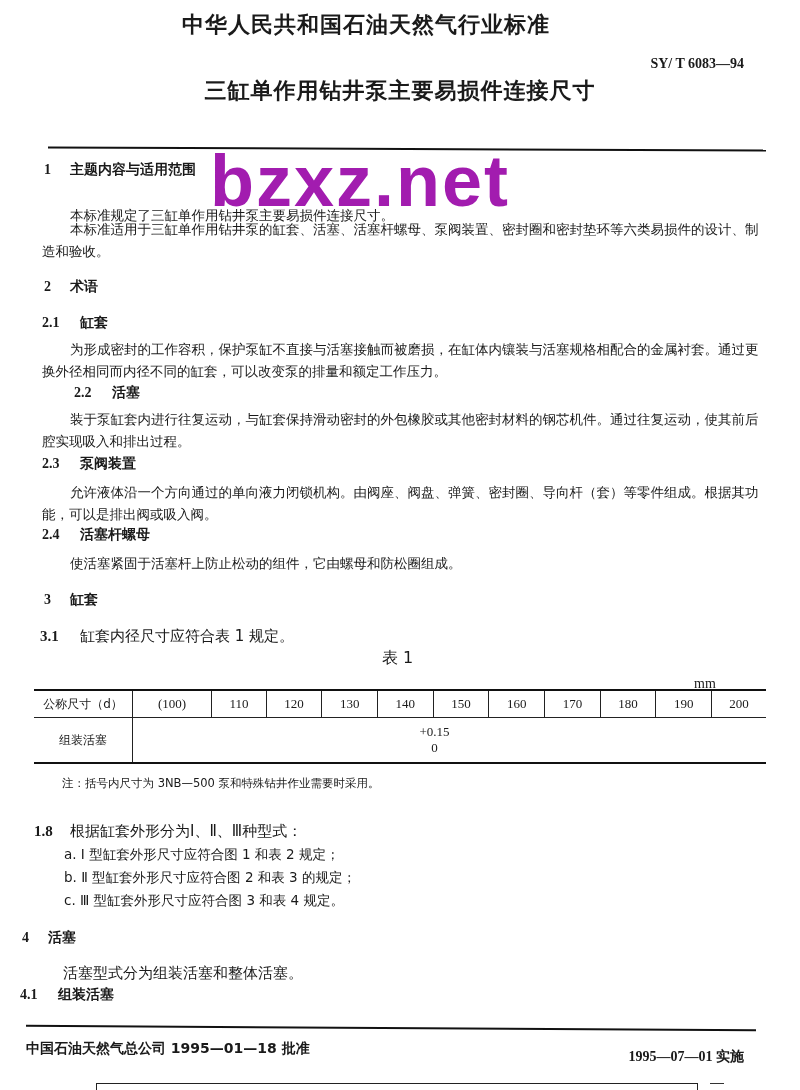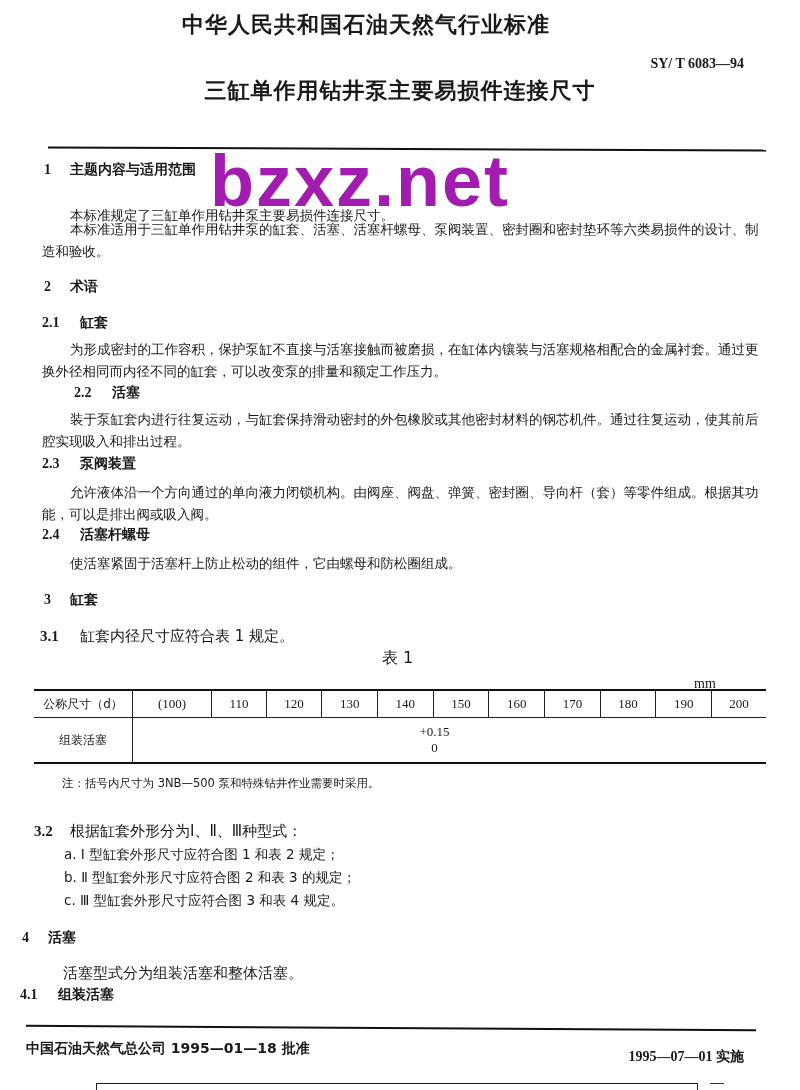--- a/index.html
+++ b/index.html
@@ -161,21 +161,21 @@
         <div style="margin-left:-30px;">+0.15</div>
         <div style="margin-left:-30px;">0</div>
       </td>
     </tr>
   </tbody>
     </table>
 
   <div class="note">注：括号内尺寸为 3NB—500 泵和特殊钻井作业需要时采用。</div>
 
   <div class="plain" style="left:34px; top:822px;">
-    <span style="display:inline-block;width:36px;font-family:'Liberation Serif',serif;font-weight:bold;">3.2</span><span>根据缸套外形分为Ⅰ、Ⅱ、Ⅲ种型式：</span>
+    <span style="display:inline-block;width:36px;font-family:'Liberation Serif',serif;font-weight:bold;">1.8</span><span>根据缸套外形分为Ⅰ、Ⅱ、Ⅲ种型式：</span>
   </div>
   <div class="list-item" style="top:846px;">a. Ⅰ 型缸套外形尺寸应符合图 1 和表 2 规定；</div>
   <div class="list-item" style="top:869px;">b. Ⅱ 型缸套外形尺寸应符合图 2 和表 3 的规定；</div>
   <div class="list-item" style="top:892px;">c. Ⅲ 型缸套外形尺寸应符合图 3 和表 4 规定。</div>
 
   <div class="sec-h" style="top:929px; left:22px;">
     <span class="num">4</span><span>活塞</span>
   </div>
   <div class="plain" style="left:63px; top:964px;">活塞型式分为组装活塞和整体活塞。</div>
   <div class="sub-h" style="top:986px; left:20px;">

